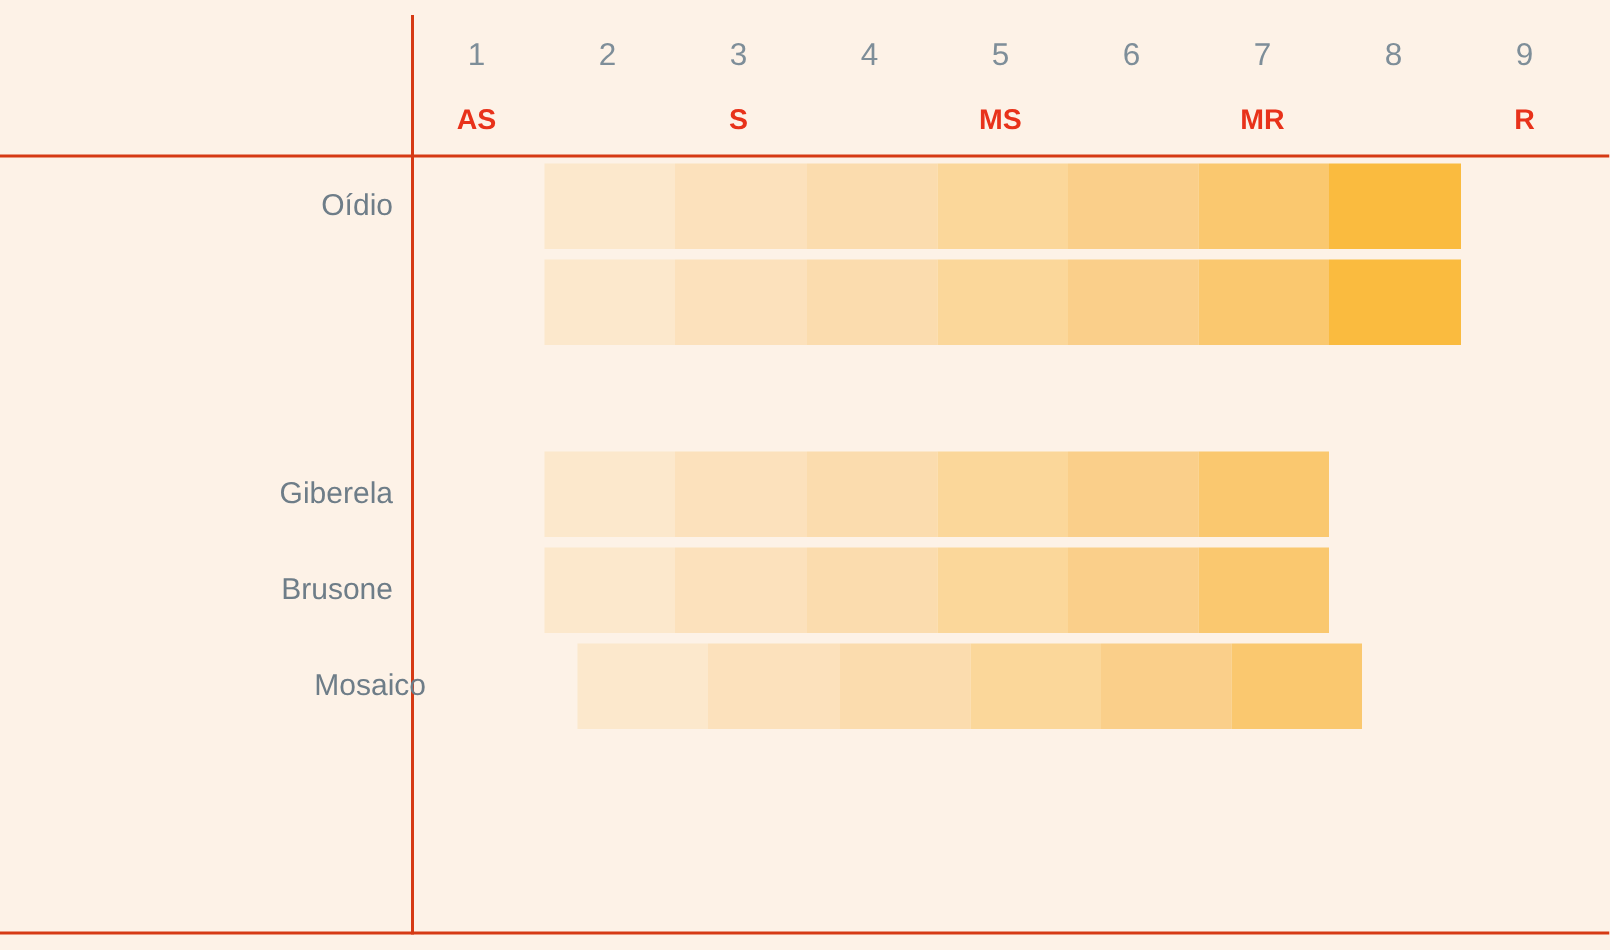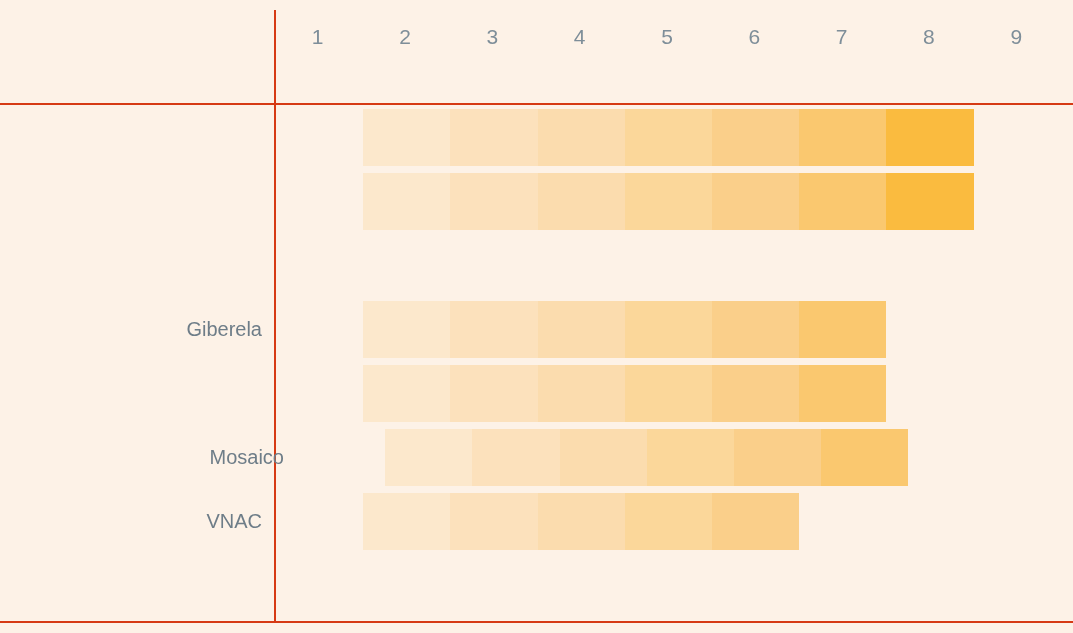--- a/index.html
+++ b/index.html
@@ -157,24 +157,36 @@
         <div class="scale-cell">1</div>
         <div class="scale-cell">2</div>
         <div class="scale-cell">3</div>
         <div class="scale-cell">4</div>
         <div class="scale-cell">5</div>
         <div class="scale-cell">6</div>
         <div class="scale-cell">7</div>
         <div class="scale-cell">8</div>
         <div class="scale-cell">9</div>
       </div>
+    <div class="header-class-row">
+        <div class="class-cell">AS</div>
+        <div class="class-cell"></div>
+        <div class="class-cell">S</div>
+        <div class="class-cell"></div>
+        <div class="class-cell">MS</div>
+        <div class="class-cell"></div>
+        <div class="class-cell">MR</div>
+        <div class="class-cell"></div>
+        <div class="class-cell">R</div>
+      </div>
   </div>
 
   <div class="body-area">
       <div class="row" style="top: 0px;">
+        <div class="row-label">Oídio</div>
         <div class="row-track">
           <div class="row-bar" title="Oídio: 8" style="width: 697.6px;">
             <div class="seg seg-empty"></div>
             <div class="seg" style="background: rgb(252, 232, 204);"></div>
             <div class="seg" style="background: rgb(252, 225, 188);"></div>
             <div class="seg" style="background: rgb(251, 220, 174);"></div>
             <div class="seg" style="background: rgb(251, 215, 154);"></div>
             <div class="seg" style="background: rgb(250, 207, 138);"></div>
             <div class="seg" style="background: rgb(250, 200, 111);"></div>
             <div class="seg" style="background: rgb(250, 187, 63);"></div>
@@ -203,20 +215,21 @@
             <div class="seg" style="background: rgb(252, 232, 204);"></div>
             <div class="seg" style="background: rgb(252, 225, 188);"></div>
             <div class="seg" style="background: rgb(251, 220, 174);"></div>
             <div class="seg" style="background: rgb(251, 215, 154);"></div>
             <div class="seg" style="background: rgb(250, 207, 138);"></div>
             <div class="seg" style="background: rgb(250, 200, 111);"></div>
           </div>
         </div>
       </div>
       <div class="row" style="top: 256px;">
+        <div class="row-label">Brusone</div>
         <div class="row-track">
           <div class="row-bar" title="Brusone: 7" style="width: 610.4px;">
             <div class="seg seg-empty"></div>
             <div class="seg" style="background: rgb(252, 232, 204);"></div>
             <div class="seg" style="background: rgb(252, 225, 188);"></div>
             <div class="seg" style="background: rgb(251, 220, 174);"></div>
             <div class="seg" style="background: rgb(251, 215, 154);"></div>
             <div class="seg" style="background: rgb(250, 207, 138);"></div>
             <div class="seg" style="background: rgb(250, 200, 111);"></div>
           </div>
@@ -229,28 +242,15 @@
             <div class="seg seg-empty"></div>
             <div class="seg" style="background: rgb(252, 232, 204);"></div>
             <div class="seg" style="background: rgb(252, 225, 188);"></div>
             <div class="seg" style="background: rgb(251, 220, 174);"></div>
             <div class="seg" style="background: rgb(251, 215, 154);"></div>
             <div class="seg" style="background: rgb(250, 207, 138);"></div>
             <div class="seg" style="background: rgb(250, 200, 111);"></div>
           </div>
         </div>
       </div>
-      <div class="row" style="top: 384px;">
-        <div class="row-label">VNAC</div>
-        <div class="row-track">
-          <div class="row-bar" title="VNAC: 6" style="width: 523.2px;">
-            <div class="seg seg-empty"></div>
-            <div class="seg" style="background: rgb(252, 232, 204);"></div>
-            <div class="seg" style="background: rgb(252, 225, 188);"></div>
-            <div class="seg" style="background: rgb(251, 220, 174);"></div>
-            <div class="seg" style="background: rgb(251, 215, 154);"></div>
-            <div class="seg" style="background: rgb(250, 207, 138);"></div>
-          </div>
-        </div>
-      </div>
     </div>
 
 </div>
 
 </body></html>

